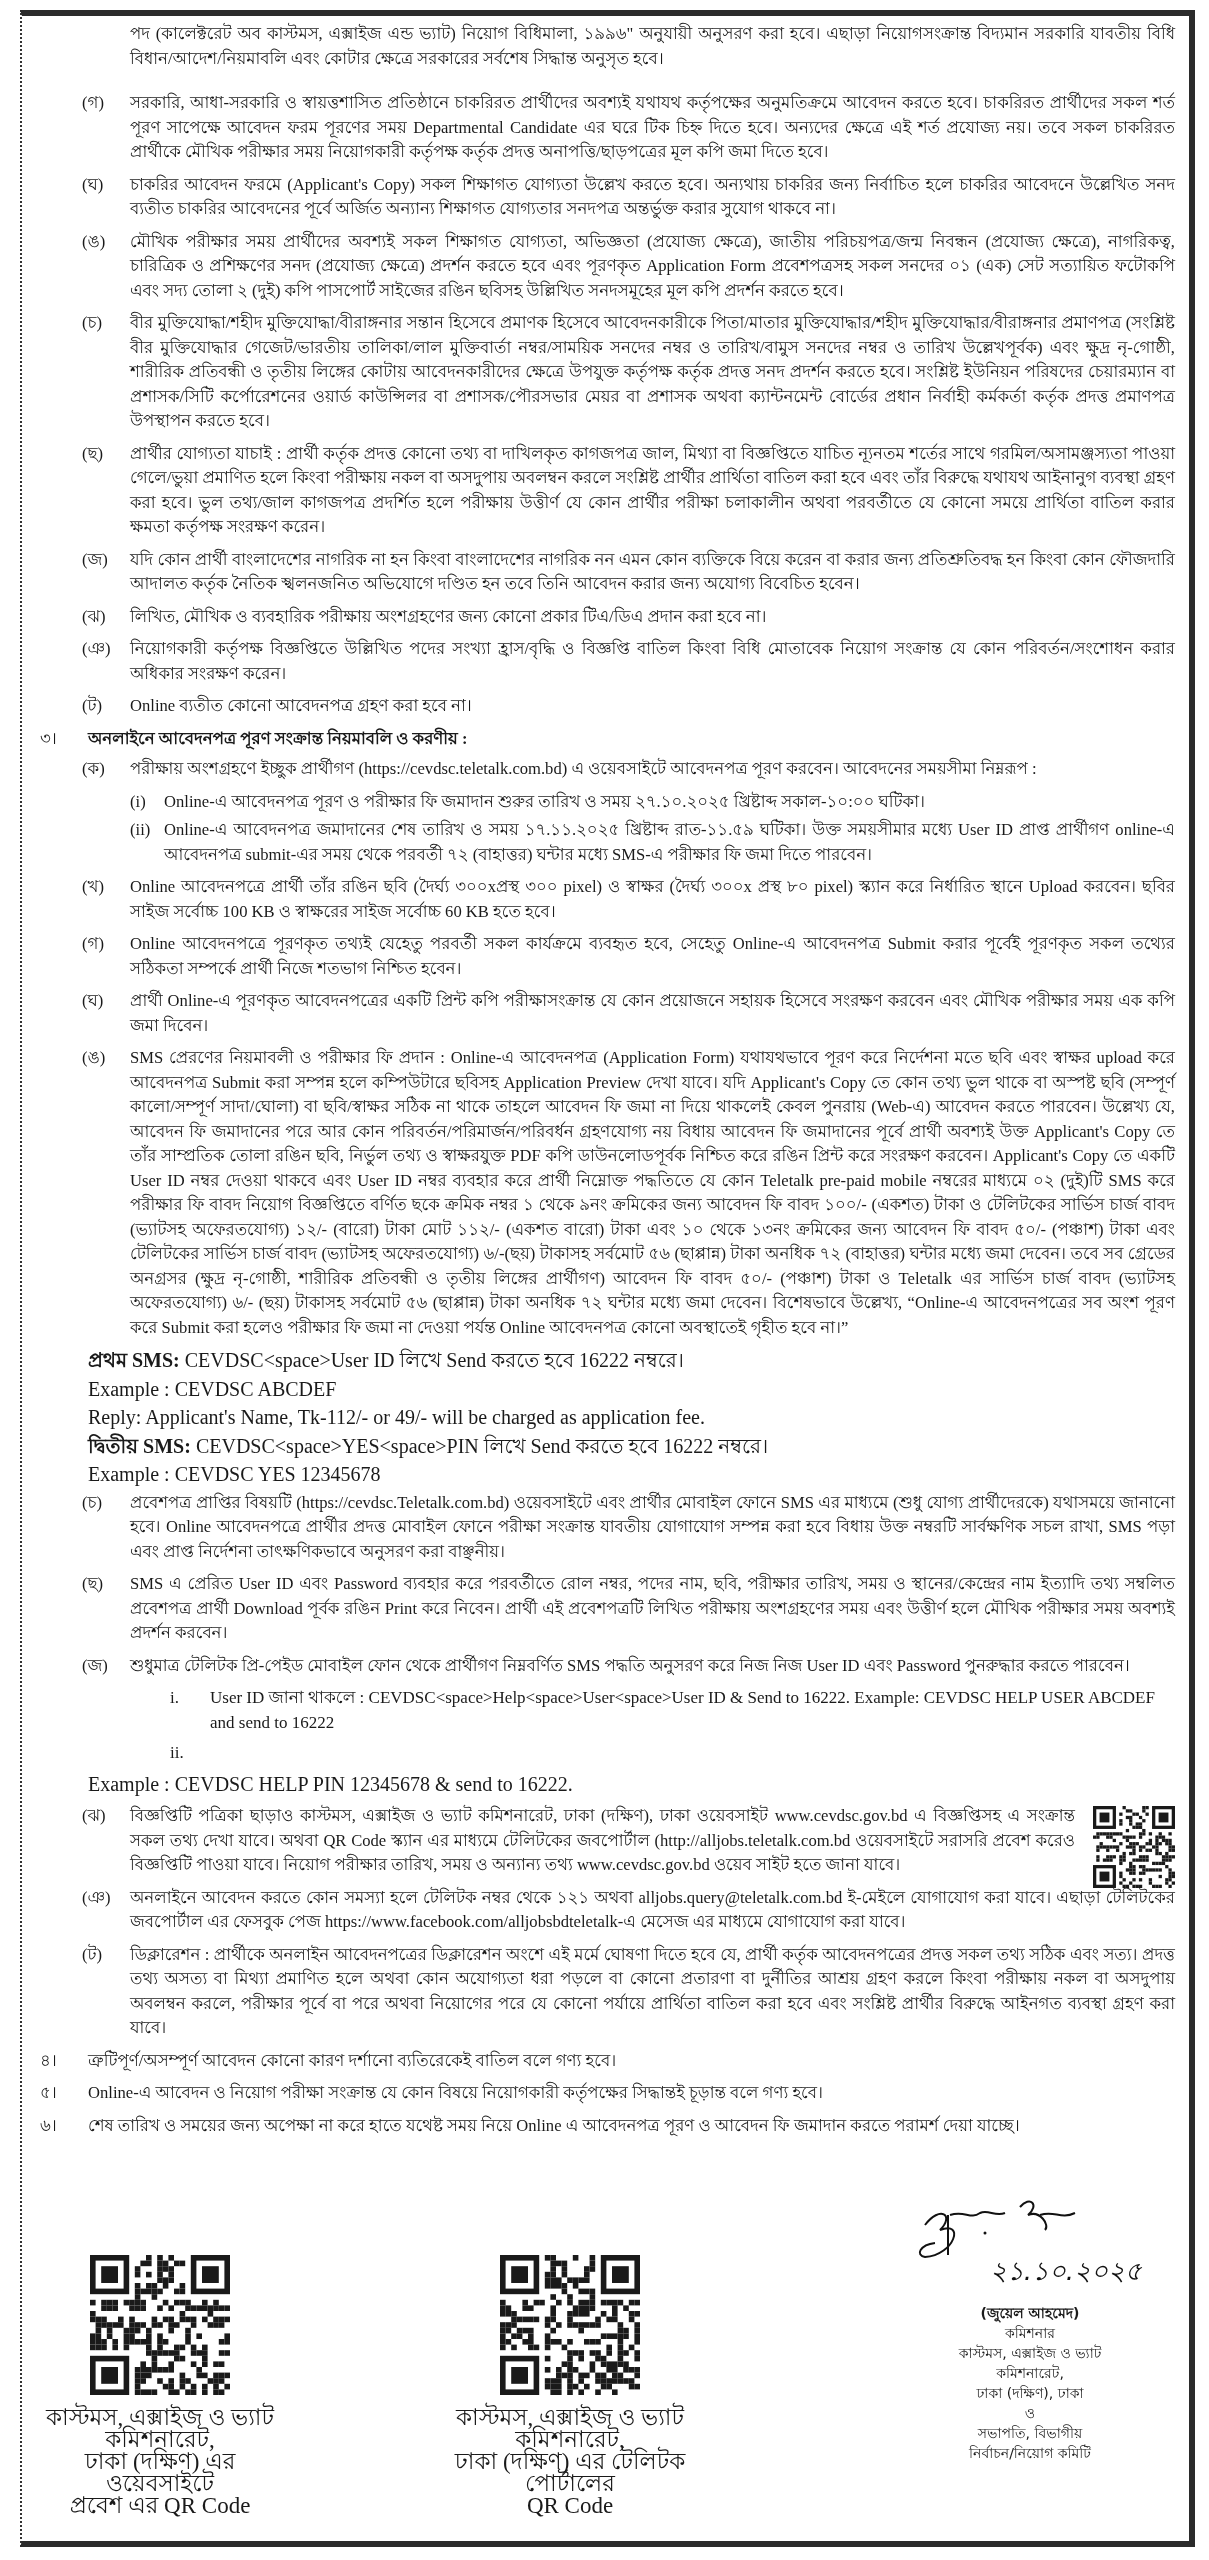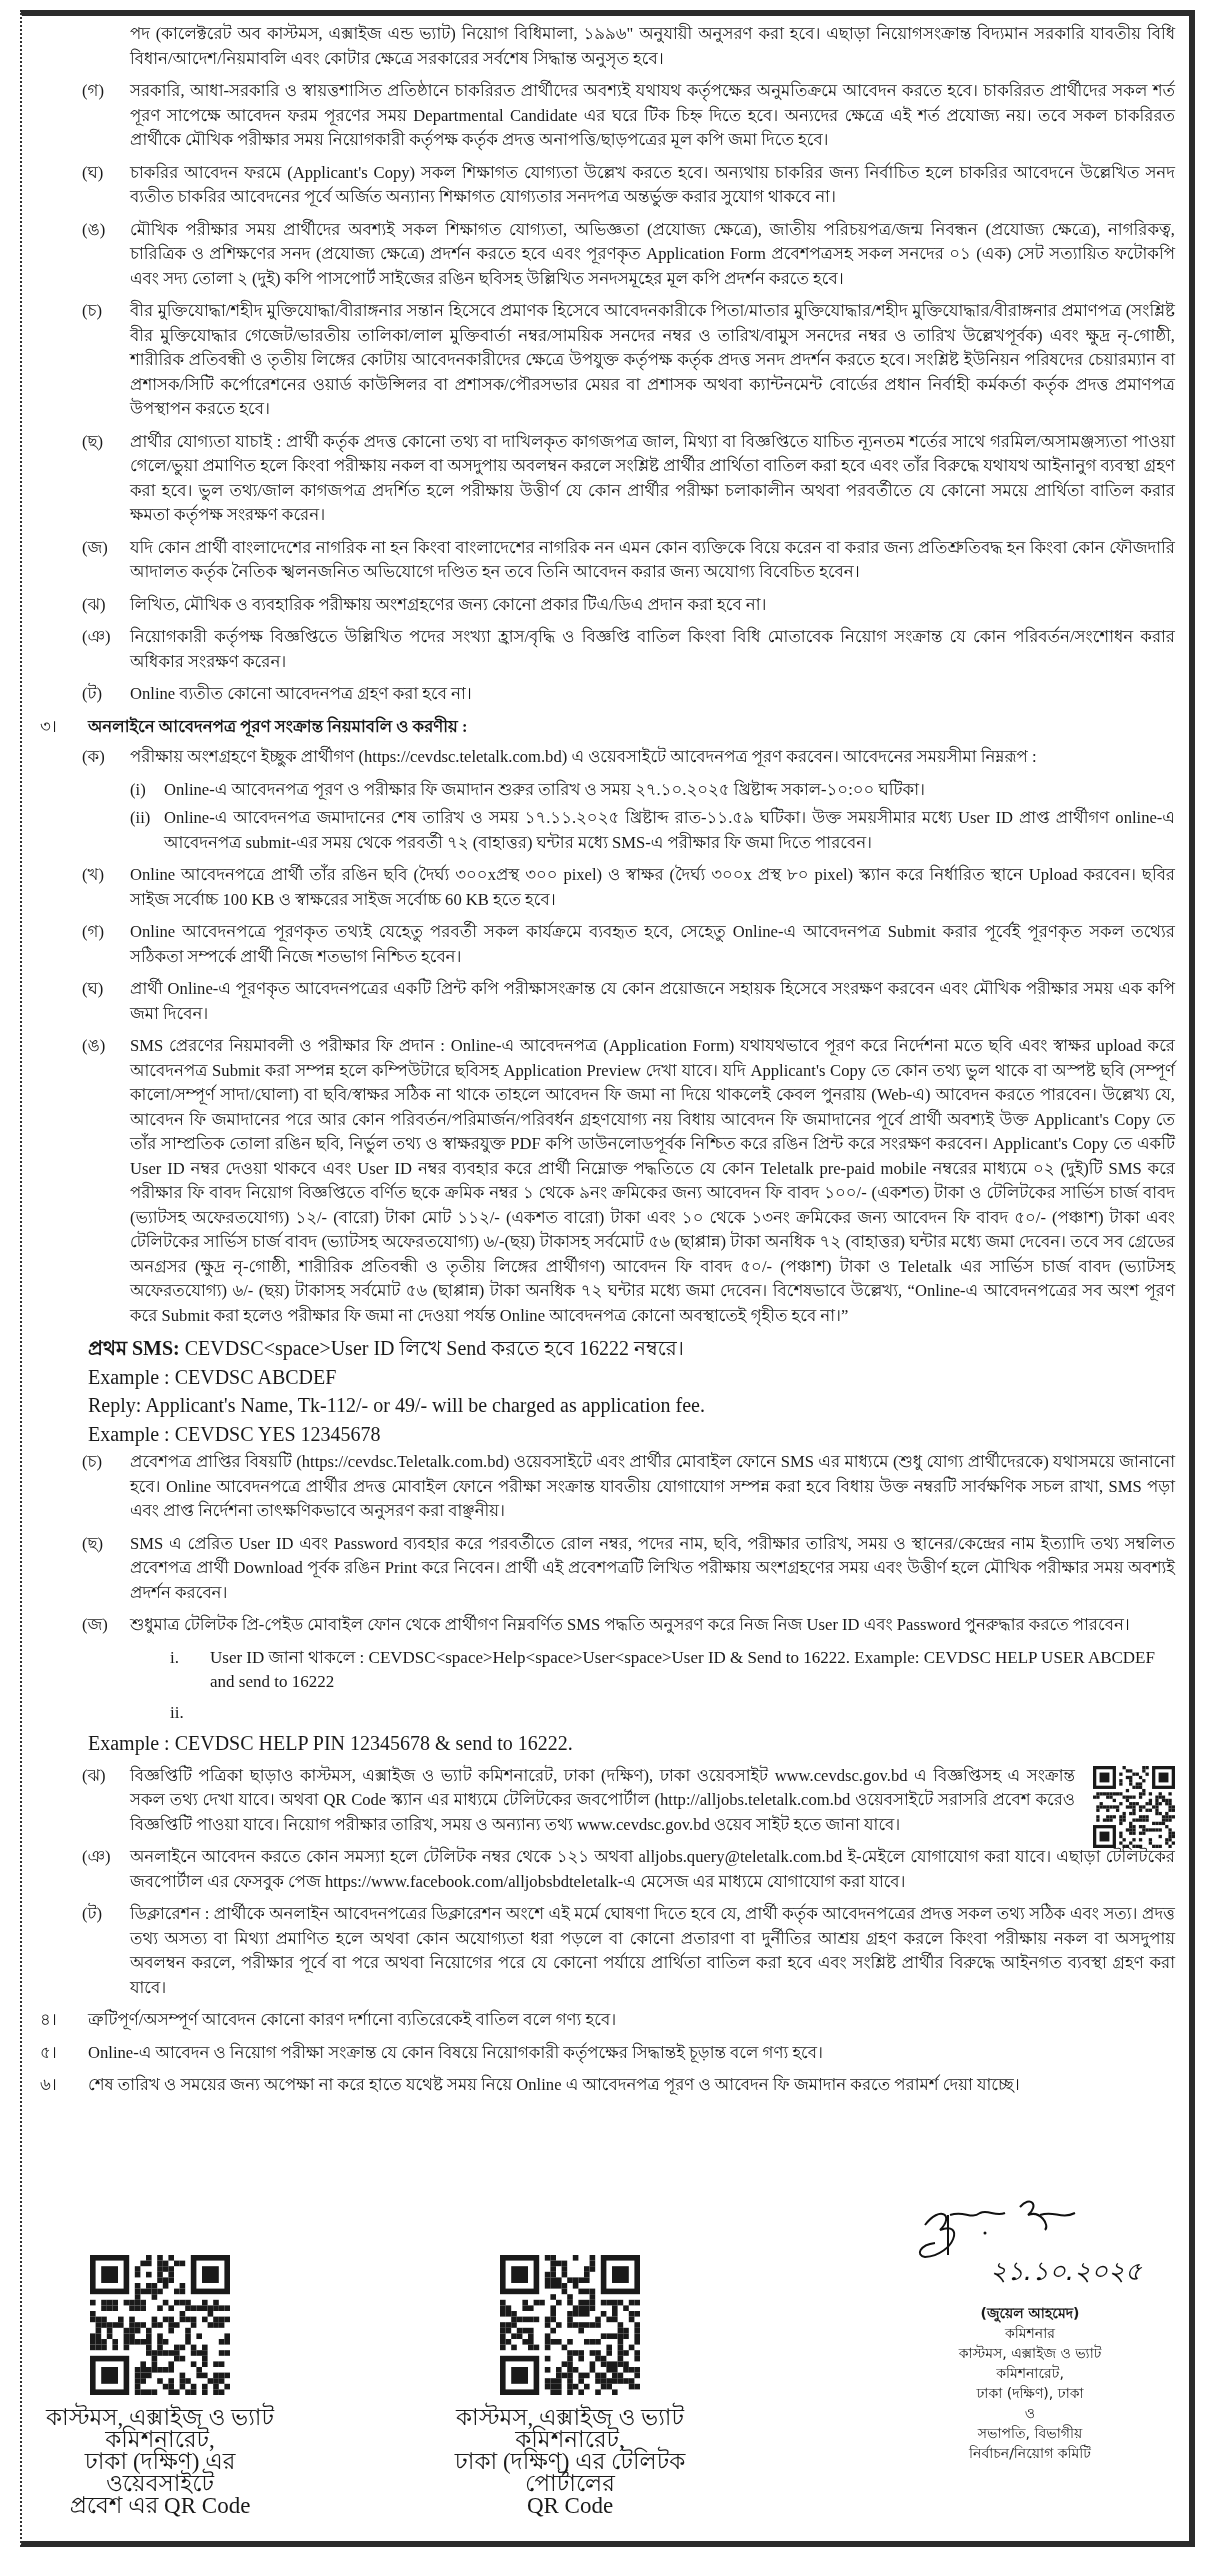--- a/index.html
+++ b/index.html
@@ -2,21 +2,21 @@
 <html><head>
 <meta charset="utf-8">
 <style>
   html, body { margin: 0; padding: 0; background: #ffffff; }
   body { width: 1209px; height: 2560px; position: relative; overflow: hidden;
          font-family: "Liberation Serif", "DejaVu Serif", serif; color: #1a1a1a; }
   .frame { position: absolute; left: 20px; top: 10px; width: 1175px; height: 2537px;
            border-top: 6px solid #2b2b2b; border-right: 6px solid #2b2b2b; border-bottom: 6px solid #2b2b2b;
            border-left: 2px dotted #333; box-sizing: border-box; }
   .content { position: absolute; left: 40px; top: 22px; width: 1135px; font-size: 16.6px; line-height: 24.5px; }
-  .cont-para { margin-left: 90px; margin-bottom: 8px; text-align: justify; }
+  .cont-para { margin-left: 90px; margin-bottom: 20px; text-align: justify; }
   .item { display: flex; margin-bottom: 8px; }
   .item .mark { width: 48px; flex: 0 0 48px; text-align: left; padding-left: 42px; box-sizing: content-box; }
   .item .body { flex: 1; text-align: justify; }
   .sub { display: flex; margin-bottom: 4px; margin-left: 90px; }
   .sub .mark { width: 34px; flex: 0 0 34px; }
   .sub .body { flex: 1; text-align: justify; }
   .section { display: flex; margin-bottom: 6px; font-weight: bold; }
   .section .num { width: 48px; flex: 0 0 48px; font-weight: normal; }
   .top-item { display: flex; margin-bottom: 8px; }
   .top-item .num { width: 48px; flex: 0 0 48px; }
@@ -119,20 +119,21 @@
     </div>
   <div class="item">
       <span class="mark">(ঙ)</span>
       <span class="body">SMS প্রেরণের নিয়মাবলী ও পরীক্ষার ফি প্রদান : Online-এ আবেদনপত্র (Application Form) যথাযথভাবে পূরণ করে নির্দেশনা মতে ছবি এবং স্বাক্ষর upload করে আবেদনপত্র Submit করা সম্পন্ন হলে কম্পিউটারে ছবিসহ Application Preview দেখা যাবে। যদি Applicant's Copy তে কোন তথ্য ভুল থাকে বা অস্পষ্ট ছবি (সম্পূর্ণ কালো/সম্পূর্ণ সাদা/ঘোলা) বা ছবি/স্বাক্ষর সঠিক না থাকে তাহলে আবেদন ফি জমা না দিয়ে থাকলেই কেবল পুনরায় (Web-এ) আবেদন করতে পারবেন। উল্লেখ্য যে, আবেদন ফি জমাদানের পরে আর কোন পরিবর্তন/পরিমার্জন/পরিবর্ধন গ্রহণযোগ্য নয় বিধায় আবেদন ফি জমাদানের পূর্বে প্রার্থী অবশ্যই উক্ত Applicant's Copy তে তাঁর সাম্প্রতিক তোলা রঙিন ছবি, নির্ভুল তথ্য ও স্বাক্ষরযুক্ত PDF কপি ডাউনলোডপূর্বক নিশ্চিত করে রঙিন প্রিন্ট করে সংরক্ষণ করবেন। Applicant's Copy তে একটি User ID নম্বর দেওয়া থাকবে এবং User ID নম্বর ব্যবহার করে প্রার্থী নিম্নোক্ত পদ্ধতিতে যে কোন Teletalk pre-paid mobile নম্বরের মাধ্যমে ০২ (দুই)টি SMS করে পরীক্ষার ফি বাবদ নিয়োগ বিজ্ঞপ্তিতে বর্ণিত ছকে ক্রমিক নম্বর ১ থেকে ৯নং ক্রমিকের জন্য আবেদন ফি বাবদ ১০০/- (একশত) টাকা ও টেলিটকের সার্ভিস চার্জ বাবদ (ভ্যাটসহ অফেরতযোগ্য) ১২/- (বারো) টাকা মোট ১১২/- (একশত বারো) টাকা এবং ১০ থেকে ১৩নং ক্রমিকের জন্য আবেদন ফি বাবদ ৫০/- (পঞ্চাশ) টাকা এবং টেলিটকের সার্ভিস চার্জ বাবদ (ভ্যাটসহ অফেরতযোগ্য) ৬/-(ছয়) টাকাসহ সর্বমোট ৫৬ (ছাপ্পান্ন) টাকা অনধিক ৭২ (বাহাত্তর) ঘন্টার মধ্যে জমা দেবেন। তবে সব গ্রেডের অনগ্রসর (ক্ষুদ্র নৃ-গোষ্ঠী, শারীরিক প্রতিবন্ধী ও তৃতীয় লিঙ্গের প্রার্থীগণ) আবেদন ফি বাবদ ৫০/- (পঞ্চাশ) টাকা ও Teletalk এর সার্ভিস চার্জ বাবদ (ভ্যাটসহ অফেরতযোগ্য) ৬/- (ছয়) টাকাসহ সর্বমোট ৫৬ (ছাপ্পান্ন) টাকা অনধিক ৭২ ঘন্টার মধ্যে জমা দেবেন। বিশেষভাবে উল্লেখ্য, “Online-এ আবেদনপত্রের সব অংশ পূরণ করে Submit করা হলেও পরীক্ষার ফি জমা না দেওয়া পর্যন্ত Online আবেদনপত্র কোনো অবস্থাতেই গৃহীত হবে না।”</span>
     </div>
 
   <div>
     <div class="sms-line"><span class="lbl">প্রথম SMS:</span> <span>CEVDSC&lt;space&gt;User ID লিখে Send করতে হবে 16222 নম্বরে।</span></div>
     <div class="sms-line">Example : CEVDSC ABCDEF</div>
     <div class="sms-line">Reply: Applicant's Name, Tk-112/- or 49/- will be charged as application fee.</div>
+    <div class="sms-line"><span class="lbl">দ্বিতীয় SMS:</span> <span>CEVDSC&lt;space&gt;YES&lt;space&gt;PIN লিখে Send করতে হবে 16222  নম্বরে।</span></div>
     <div class="sms-line">Example : CEVDSC YES 12345678</div>
   </div>
 
   <div class="item">
       <span class="mark">(চ)</span>
       <span class="body">প্রবেশপত্র প্রাপ্তির বিষয়টি (https://cevdsc.Teletalk.com.bd) ওয়েবসাইটে এবং প্রার্থীর মোবাইল ফোনে SMS এর মাধ্যমে (শুধু যোগ্য প্রার্থীদেরকে) যথাসময়ে জানানো হবে। Online আবেদনপত্রে প্রার্থীর প্রদত্ত মোবাইল ফোনে পরীক্ষা সংক্রান্ত যাবতীয় যোগাযোগ সম্পন্ন করা হবে বিধায় উক্ত নম্বরটি সার্বক্ষণিক সচল রাখা, SMS পড়া এবং প্রাপ্ত নির্দেশনা তাৎক্ষণিকভাবে অনুসরণ করা বাঞ্ছনীয়।</span>
     </div>
   <div class="item">
       <span class="mark">(ছ)</span>
       <span class="body">SMS এ প্রেরিত User ID এবং Password ব্যবহার করে পরবর্তীতে রোল নম্বর, পদের নাম, ছবি, পরীক্ষার তারিখ, সময় ও স্থানের/কেন্দ্রের নাম ইত্যাদি তথ্য সম্বলিত প্রবেশপত্র প্রার্থী Download পূর্বক রঙিন Print করে নিবেন। প্রার্থী এই প্রবেশপত্রটি লিখিত পরীক্ষায় অংশগ্রহণের সময় এবং উত্তীর্ণ হলে মৌখিক পরীক্ষার সময় অবশ্যই প্রদর্শন করবেন।</span>

